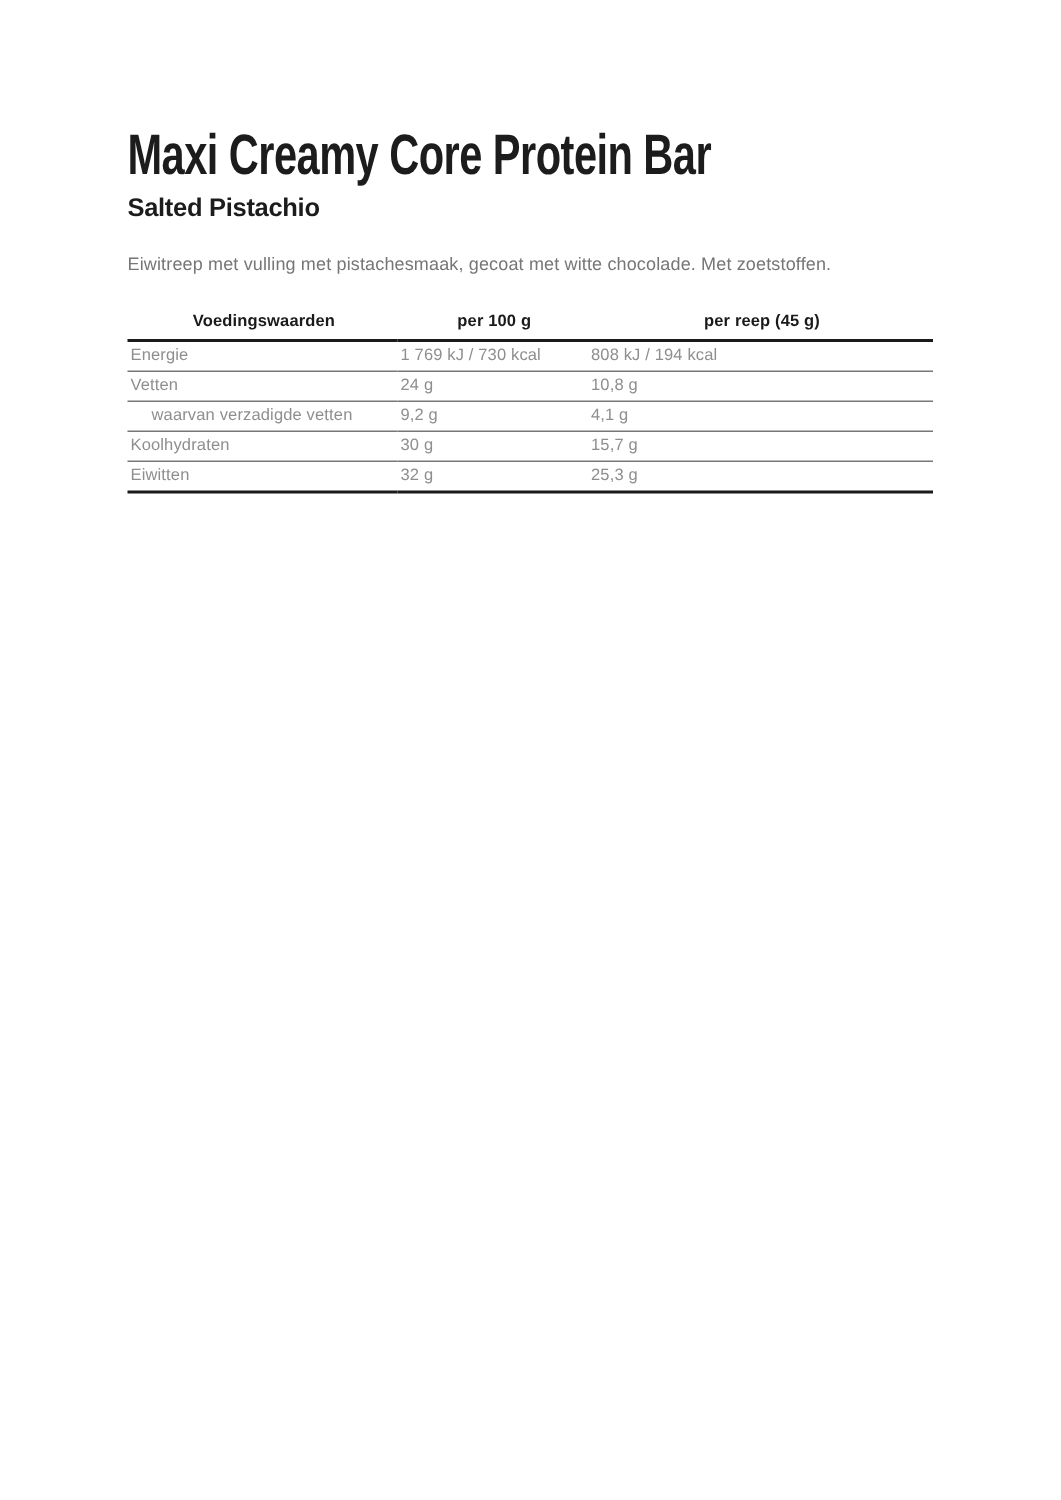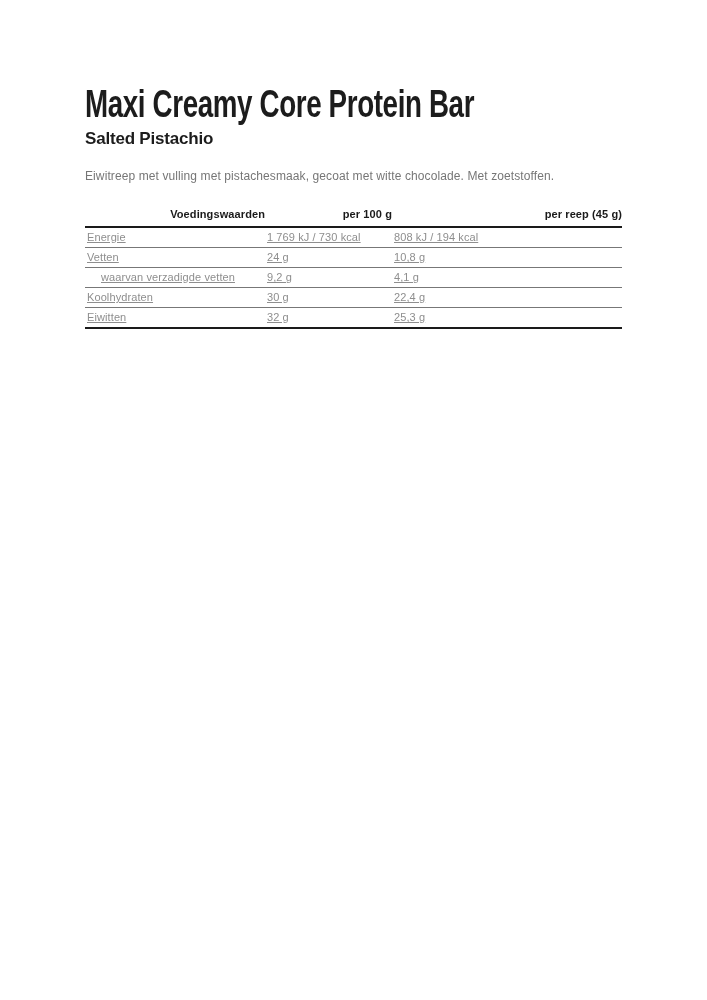--- a/index.html
+++ b/index.html
@@ -48,38 +48,37 @@
   table.nutrition {
     margin-top: 25px;
     width: 537px;
     border-collapse: collapse;
     table-layout: fixed;
   }
   table.nutrition col.c1 { width: 180px; }
   table.nutrition col.c2 { width: 127px; }
   table.nutrition col.c3 { width: 230px; }
   table.nutrition th {
-    text-align: right;
+    text-align: center;
     font-size: 11px;
     font-weight: 700;
     color: #1a1a1a;
     padding: 0 0 6px 2px;
     border-bottom: 2px solid #1a1a1a;
     letter-spacing: 0.1px;
   }
   table.nutrition td {
     font-size: 11px;
     font-weight: 400;
     color: #8e8e8e;
     padding: 3px 0 4px 2px;
     height: 18px;
     border-bottom: 1.5px solid #777777;
     letter-spacing: 0.1px;
     vertical-align: middle;
-    text-decoration: underline;
   }
   table.nutrition tr:last-child td {
     border-bottom: 2.5px solid #1a1a1a;
   }
   table.nutrition td.indent {
     padding-left: 16px;
   }
 </style>
 </head>
 <body>
@@ -118,21 +117,21 @@
             <td>10,8 g</td>
           </tr>
           <tr>
             <td class="indent">waarvan verzadigde vetten</td>
             <td>9,2 g</td>
             <td>4,1 g</td>
           </tr>
           <tr>
             <td>Koolhydraten</td>
             <td>30 g</td>
-            <td>22,4 g</td>
+            <td>15,7 g</td>
           </tr>
           <tr>
             <td>Eiwitten</td>
             <td>32 g</td>
             <td>25,3 g</td>
           </tr>
         </tbody>
     </table>
 
   </div>

